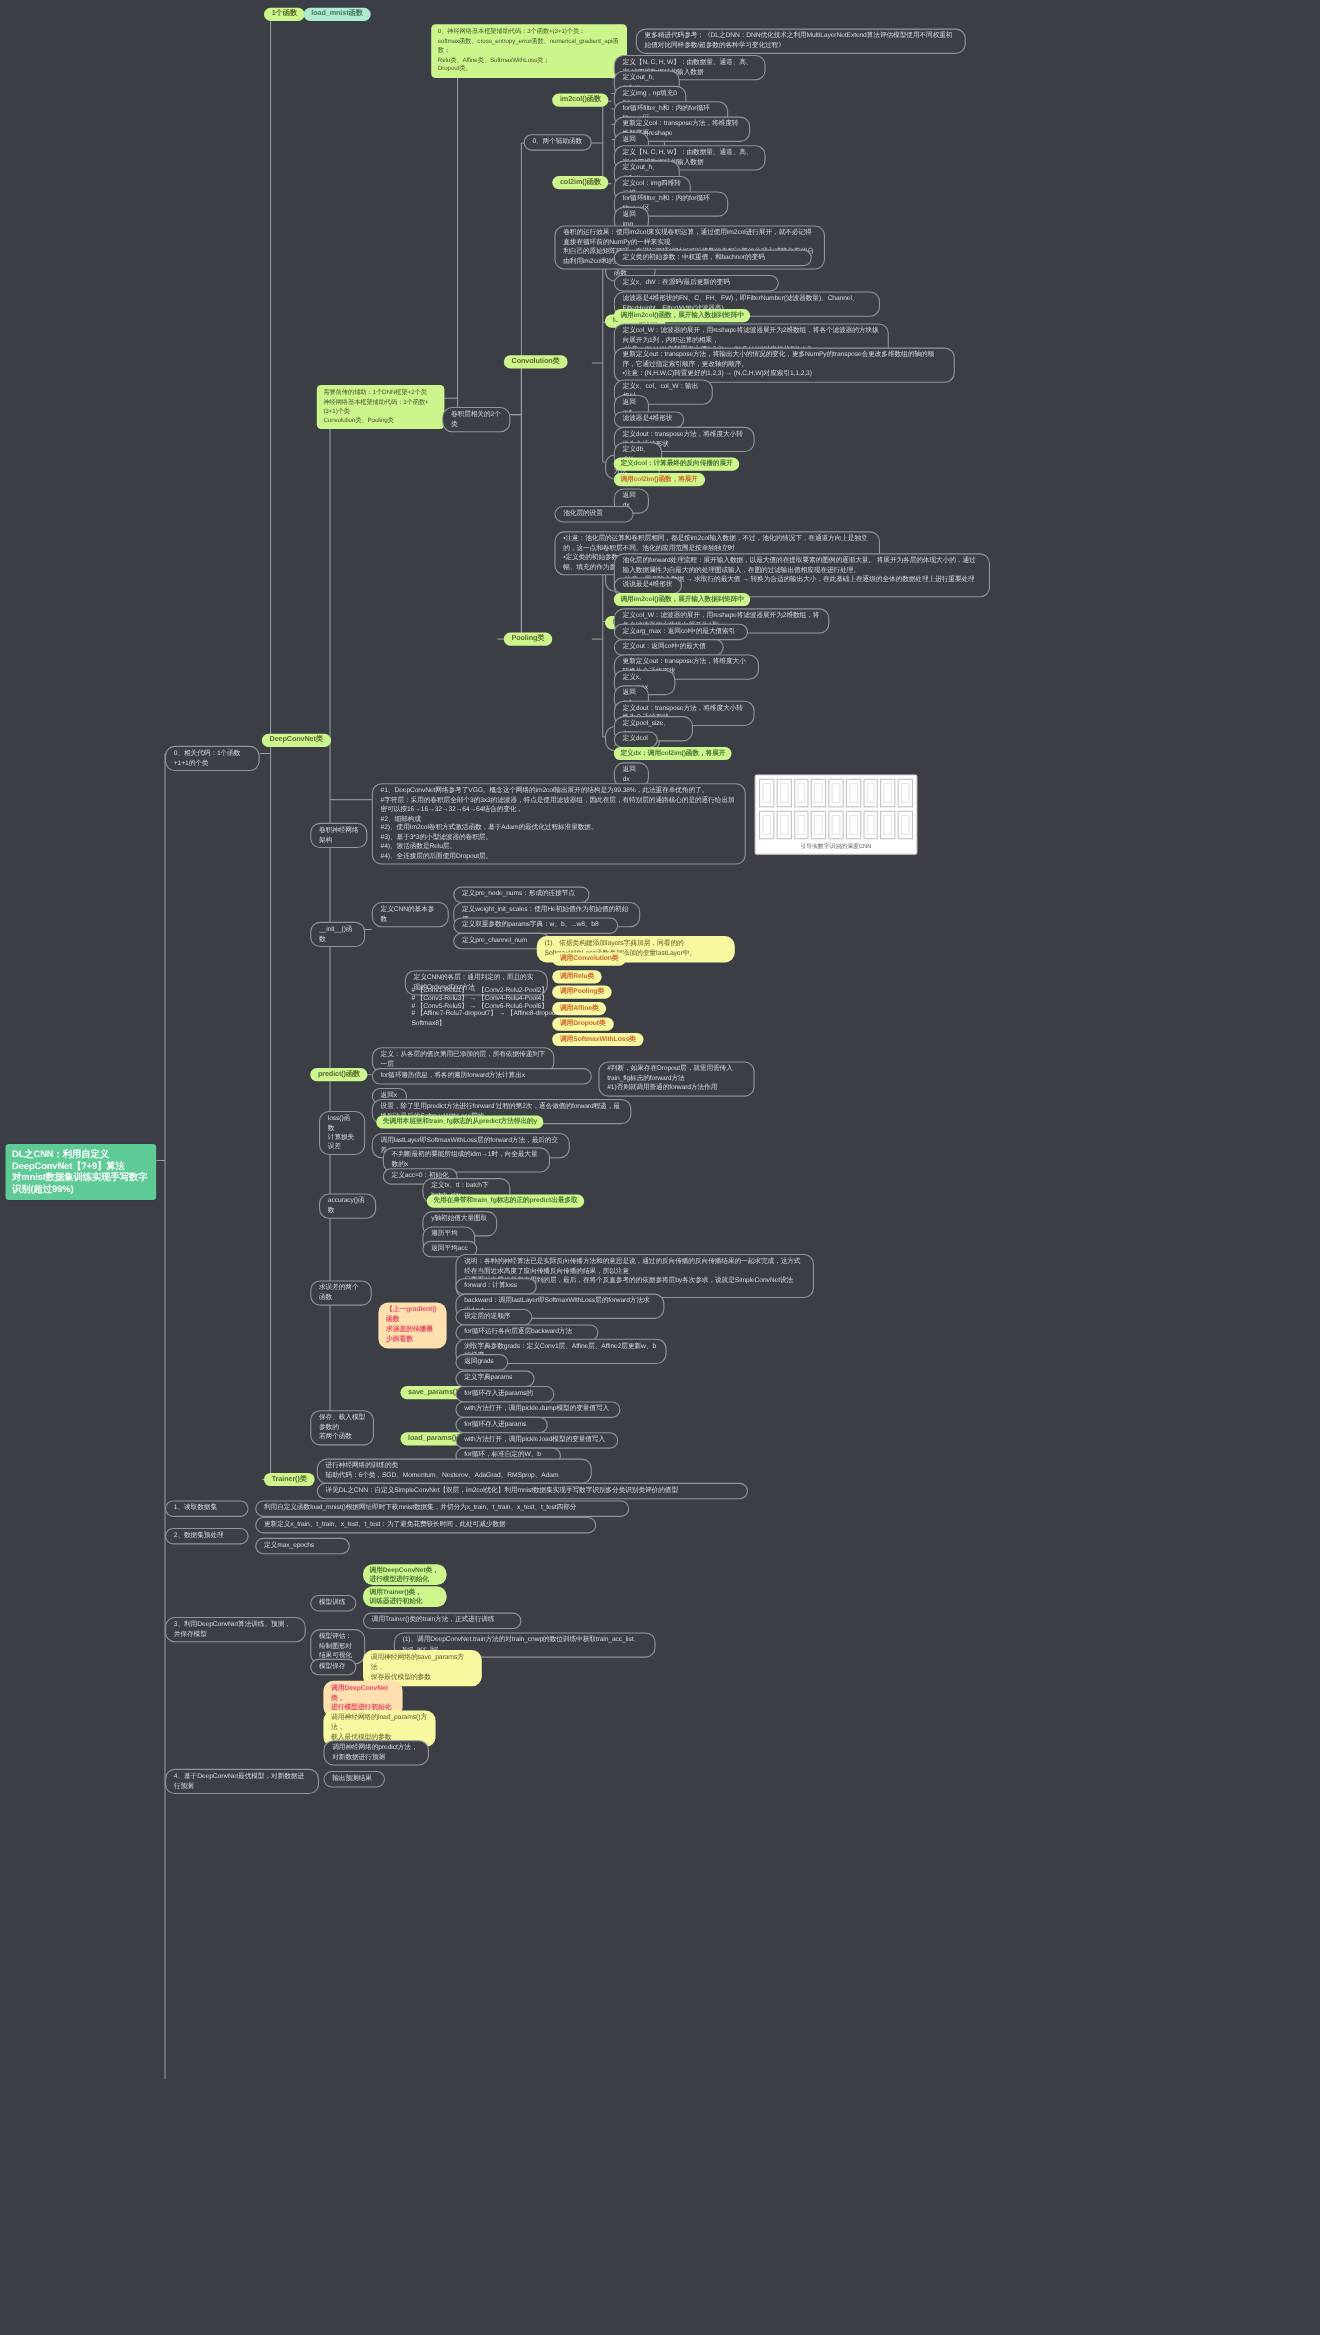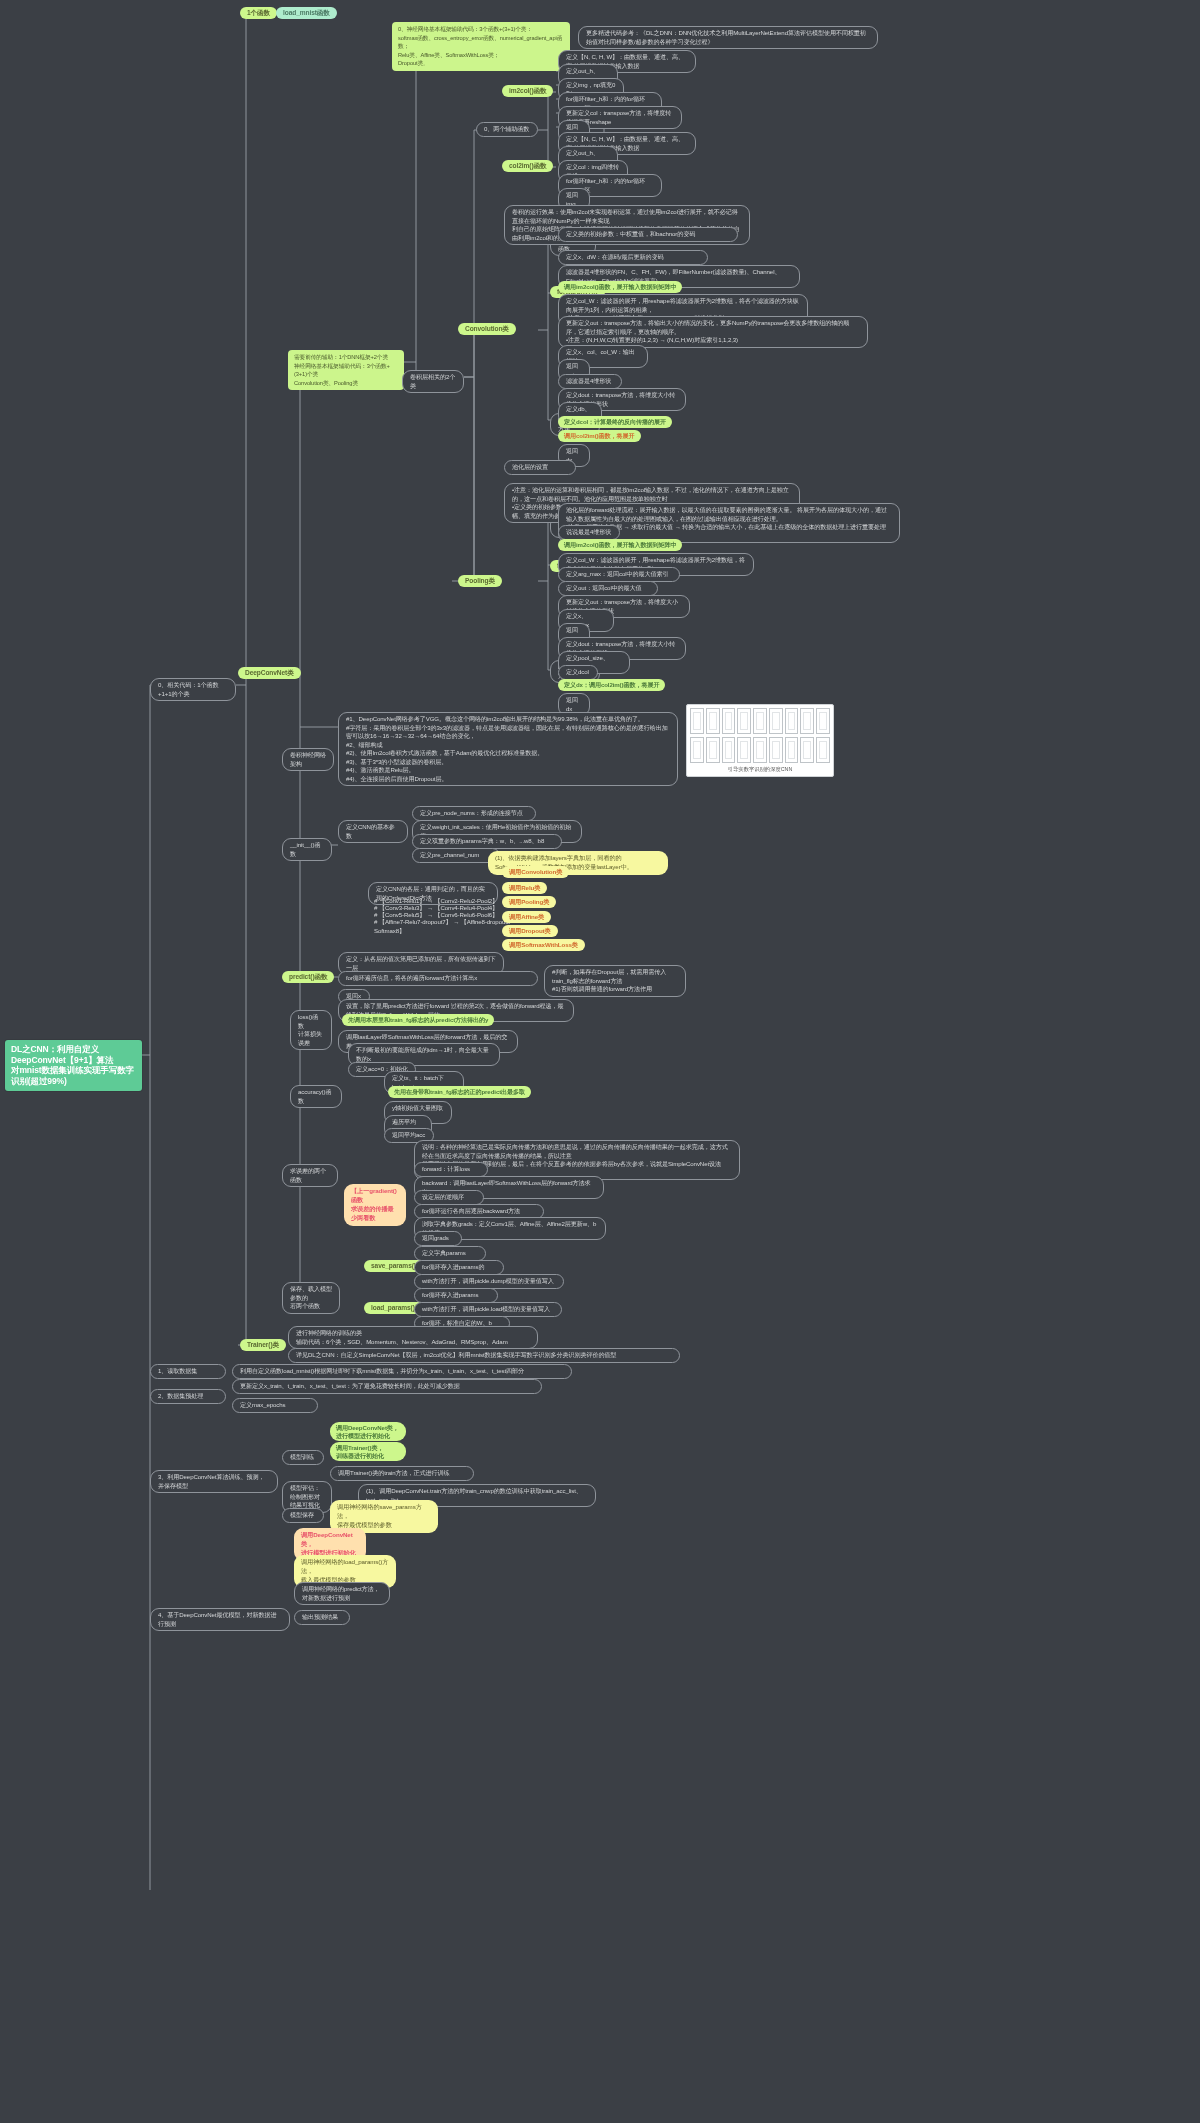--- a/index.html
+++ b/index.html
@@ -215,21 +215,21 @@
       <path d="M548,293 H556"></path>
       <path d="M548,420 H556"></path>
       <path d="M538,581 H548"></path>
       <path d="M548,490 V670"></path>
       <path d="M548,490 H556"></path>
       <path d="M548,565 H556"></path>
       <path d="M548,670 H556"></path>
     </g>
   </svg>
 
-  <div class="node n-root" style="left:5px; top:1040px; width:137px;">DL之CNN：利用自定义DeepConvNet【9+1】算法
+  <div class="node n-root" style="left:5px; top:1040px; width:137px;">DL之CNN：利用自定义DeepConvNet【7+9】算法
 对mnist数据集训练实现手写数字识别(超过99%)</div>
 
   <div class="node n-green" style="left:240px; top:7px;">1个函数</div>
   <div class="node n-mint" style="left:276px; top:7px;">load_mnist函数</div>
 
   <div class="node n-outline" style="left:150px; top:678px; width:86px;">0、相关代码：1个函数+1+1的个类</div>
 
   <div class="node n-green" style="left:238px; top:667px;">DeepConvNet类</div>
 
   <div class="n-greenblock node" style="left:288px; top:350px; width:116px;">需要前传的辅助：1个DNN框架+2个类

